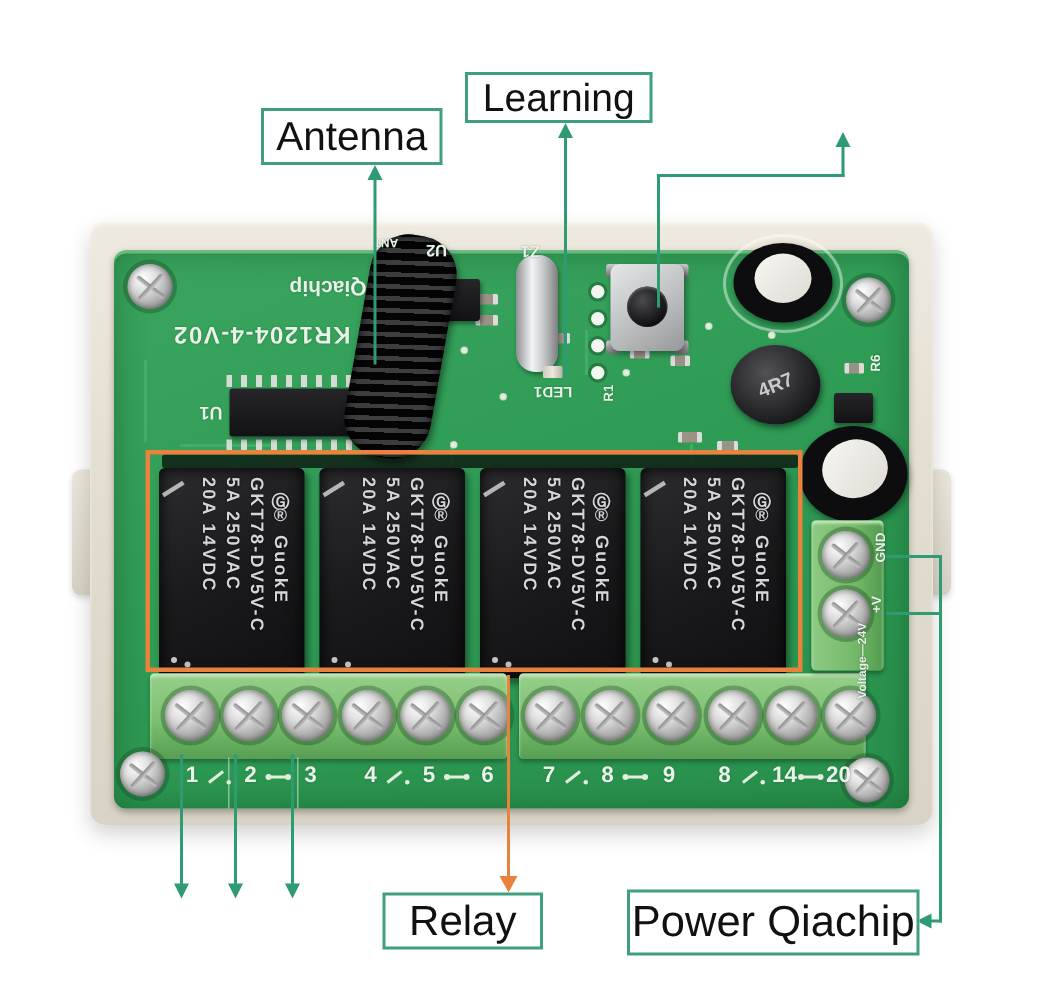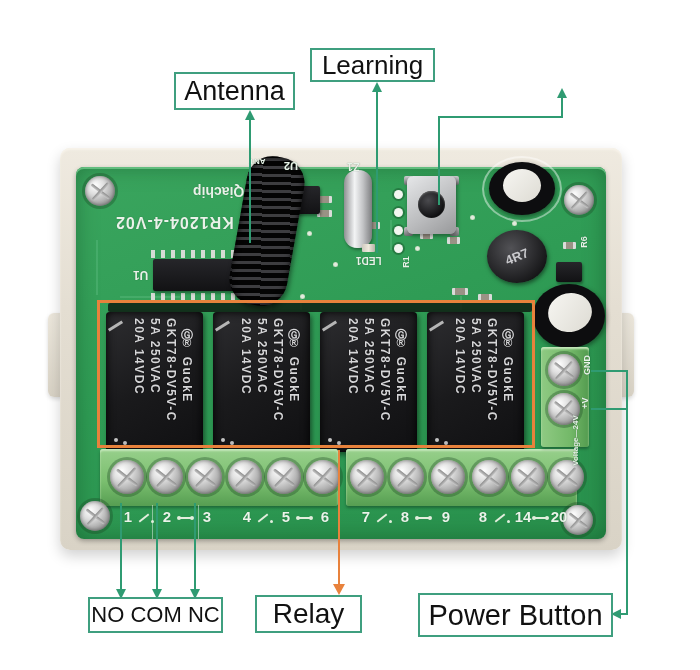--- a/index.html
+++ b/index.html
@@ -248,23 +248,22 @@
   <div class="arr down o" style="left:333px;top:584px;"></div>
 
   <div class="aline" style="left:591px;top:370px;width:37px;height:2px;"></div>
   <div class="aline" style="left:591px;top:408px;width:37px;height:2px;"></div>
   <div class="aline" style="left:626px;top:370px;width:2px;height:245px;"></div>
   <div class="aline" style="left:618px;top:613px;width:10px;height:2px;"></div>
   <div class="arr left" style="left:611px;top:609px;"></div>
 
   <div class="lbl" style="left:174px;top:72px;width:121px;height:38px;font-size:27px;">Antenna</div>
   <div class="lbl" style="left:310px;top:48px;width:125px;height:34px;font-size:26px;">Learning</div>
-  <div class="lbl" style="left:88px;top:597px;width:135px;height:36px;font-size:22px;">NO COM NC</div>
   <div class="lbl" style="left:255px;top:595px;width:107px;height:38px;font-size:28px;">Relay</div>
-  <div class="lbl" style="left:418px;top:593px;width:195px;height:44px;font-size:29px;">Power Button</div>
+  <div class="lbl" style="left:418px;top:593px;width:195px;height:44px;font-size:29px;">Power Qiachip</div>
 
 <div class="screw" style="left: 110px; top: 460px; width: 34px; height: 34px;"></div>
     <div class="screw" style="left: 149px; top: 460px; width: 34px; height: 34px;"></div>
     <div class="screw" style="left: 188px; top: 460px; width: 34px; height: 34px;"></div>
     <div class="screw" style="left: 228px; top: 460px; width: 34px; height: 34px;"></div>
     <div class="screw" style="left: 267px; top: 460px; width: 34px; height: 34px;"></div>
     <div class="screw" style="left: 306px; top: 460px; width: 34px; height: 34px;"></div>
     <div class="screw" style="left: 350px; top: 460px; width: 34px; height: 34px;"></div>
     <div class="screw" style="left: 390px; top: 460px; width: 34px; height: 34px;"></div>
     <div class="screw" style="left: 431px; top: 460px; width: 34px; height: 34px;"></div>

